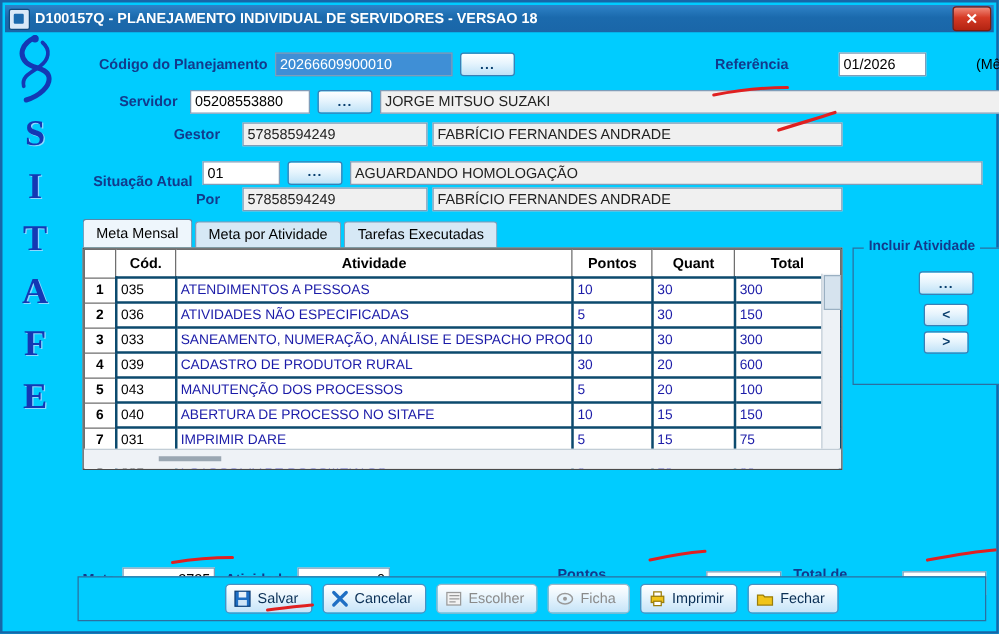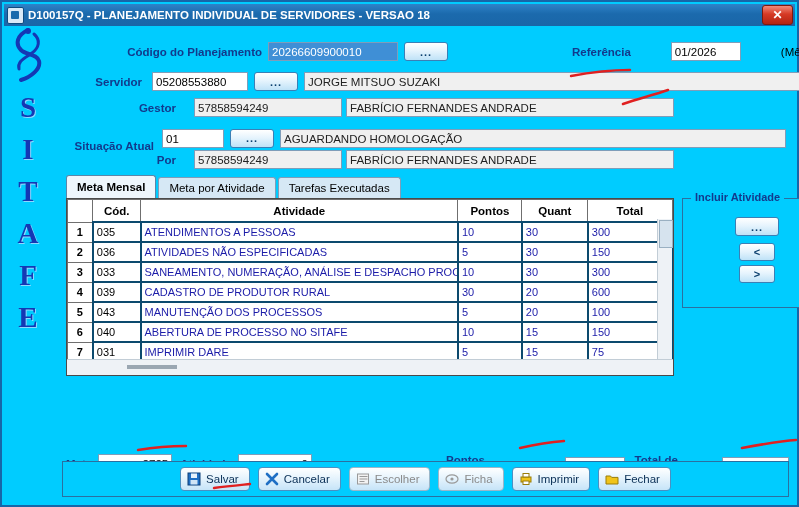--- a/index.html
+++ b/index.html
@@ -96,21 +96,21 @@
     display:flex;align-items:flex-end;
   }
   .tab{
     height:20px;padding:0 10px;margin-right:2px;
     background:#d6e8f5;border:1px solid #7f9db9;border-bottom:none;
     border-radius:3px 3px 0 0;
     display:flex;align-items:center;
     font-size:11.5px;color:#000;cursor:pointer;
   }
   .tab.active{
-    background:#eef6fc;height:22px;font-weight:bold;
+    background:#eef6fc;height:22px;font-weight:normal;
     border-color:#5b86a8;
   }
   
   .gridwrap{
     position:absolute;left:14px;top:172px;width:608px;height:178px;
     background:#fff;border:1px solid #4a4a4a;box-sizing:border-box;
     overflow:hidden;
   }
   table.grid{border-collapse:collapse;width:100%;table-layout:fixed;font-size:11px;}
   table.grid th{
@@ -213,22 +213,22 @@
       <span>T</span>
       <span>A</span>
       <span>F</span>
       <span>E</span>
     </div>
   </div>
 
   <div class="main">
 
     <div class="row" style="left:22px;top:16px;">
-      <span class="lbl" style="width:140px;text-align:right;margin-left:48px;">Código do Planejamento</span>
-      <div class="fld sel" style="width:130px;margin-left:6px;">20266609900010</div>
+      <span class="lbl" style="width:140px;text-align:right;">Código do Planejamento</span>
+      <div class="fld sel" style="width:142px;margin-left:6px;">20266609900010</div>
       <div class="btn-dots" style="margin-left:6px;">...</div>
     </div>
     <div class="row" style="left:520px;top:16px;gap:34px;">
       <span class="lbl">Referência</span>
       <div class="fld" style="width:70px;margin-left:6px;">01/2026</div>
       <span class="lbl-plain" style="margin-left:6px;">(Mês/Ano)</span>
     </div>
 
     <div class="row" style="left:30px;top:46px;">
       <span class="lbl" style="width:60px;text-align:right;">Servidor</span>

